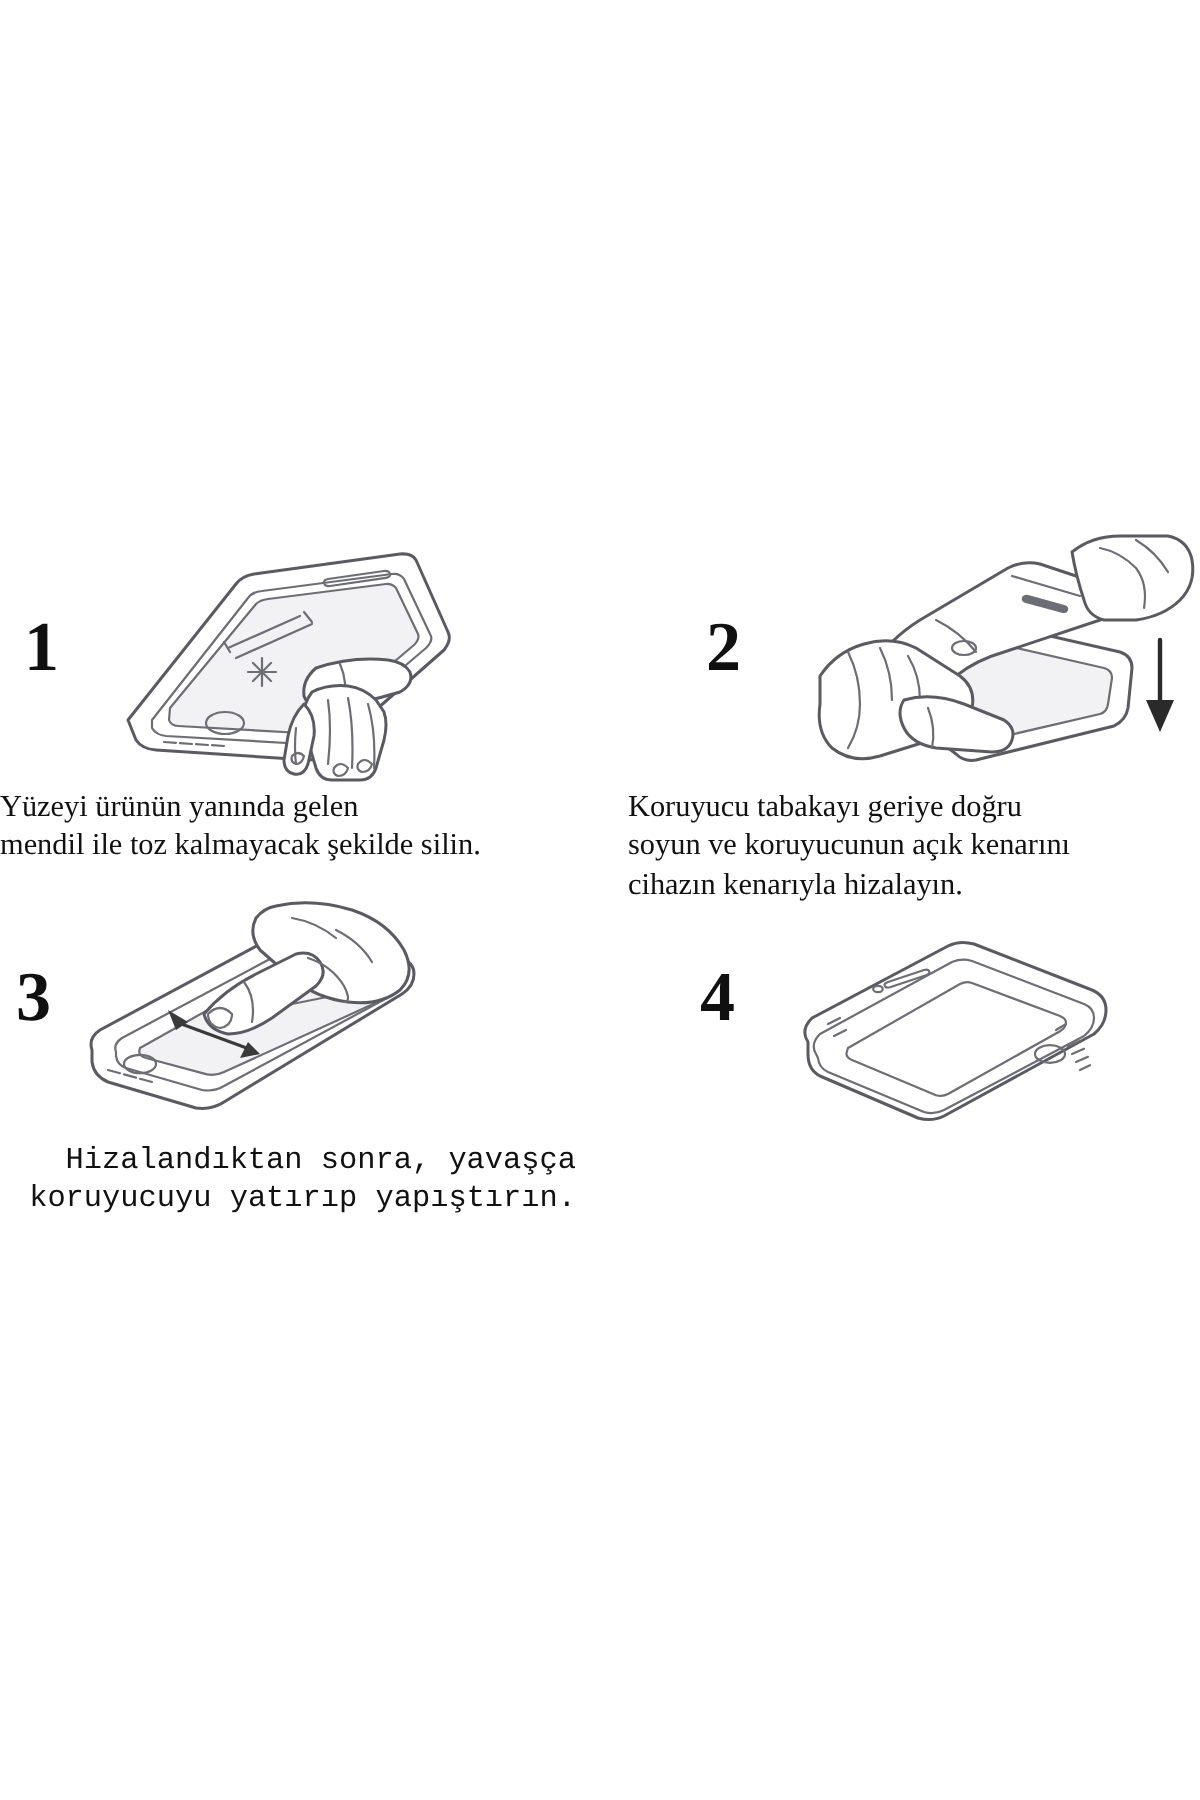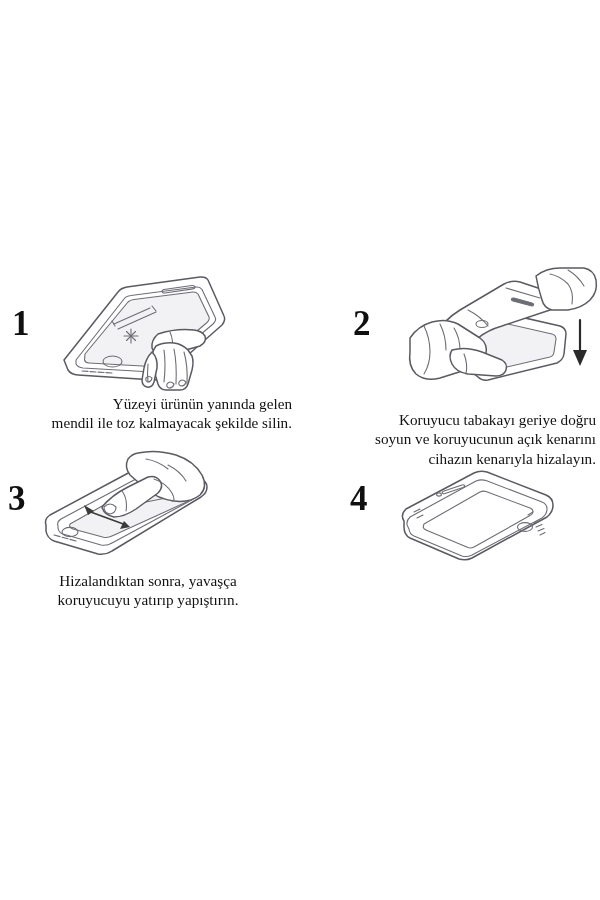--- a/index.html
+++ b/index.html
@@ -63,23 +63,23 @@
   .step-4 .art { left: 90px; top: 12px; width: 180px; height: 100px; }
 
   .caption {
     position: absolute;
     font-family: "Liberation Serif", serif;
     font-size: 15.2px;
     line-height: 1.28;
     color: #111111;
     white-space: pre-line;
   }
-  .step-1 .caption { left: 0px;  top: 126px; width: 292px; text-align: right; }
-  .step-2 .caption { left: 14px; top: 142px; width: 282px; text-align: right; }
-  .step-3 .caption { left: 8px;  top: 118px; width: 280px; text-align: center; }
+  .step-1 .caption { left: 0px;  top: 126px; width: 292px; text-align: left; }
+  .step-2 .caption { left: 14px; top: 126px; width: 282px; text-align: left; }
+  .step-3 .caption { left: 8px;  top: 118px; width: 280px; text-align: right; font-family: Liberation Mono, monospace; }
   .step-4 .caption { left: 10px; top: 118px; width: 284px; text-align: center; }
 
   svg { display: block; overflow: visible; }
   .ln {
     fill: none;
     stroke: #5a5a62;
     stroke-width: 1.5;
     stroke-linecap: round;
     stroke-linejoin: round;
   }

